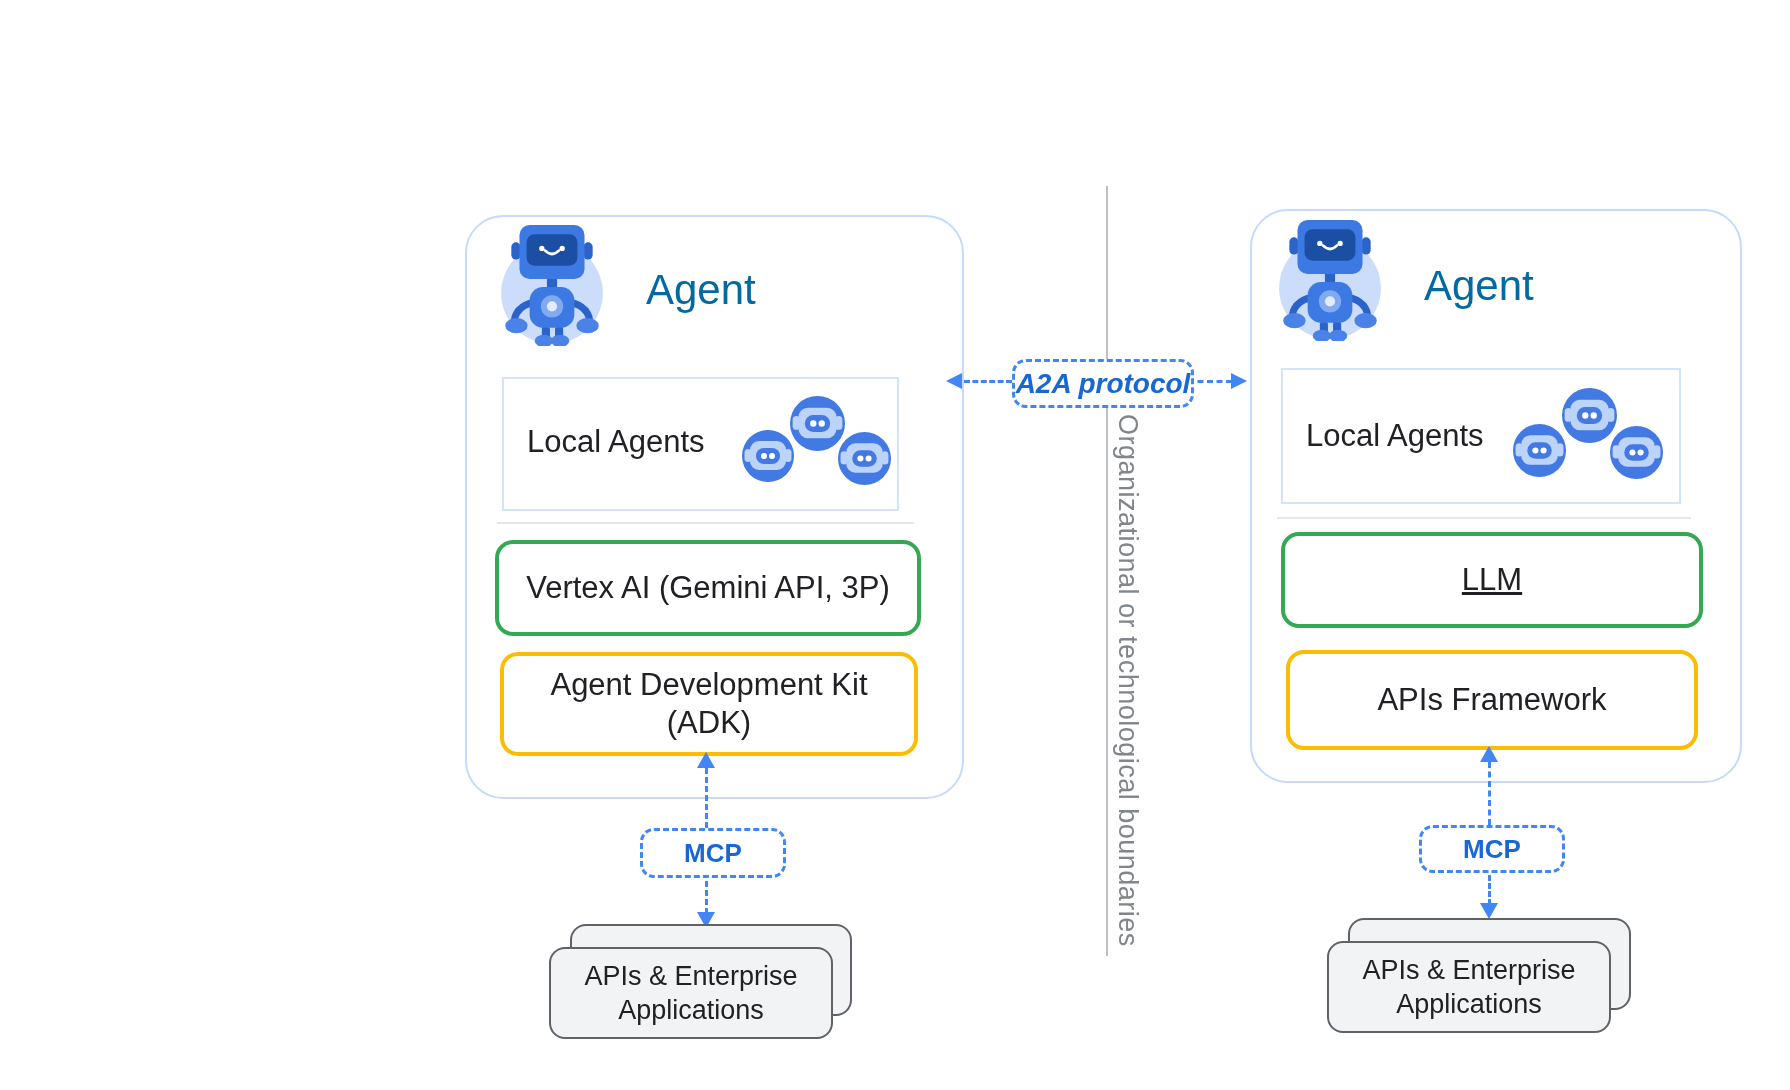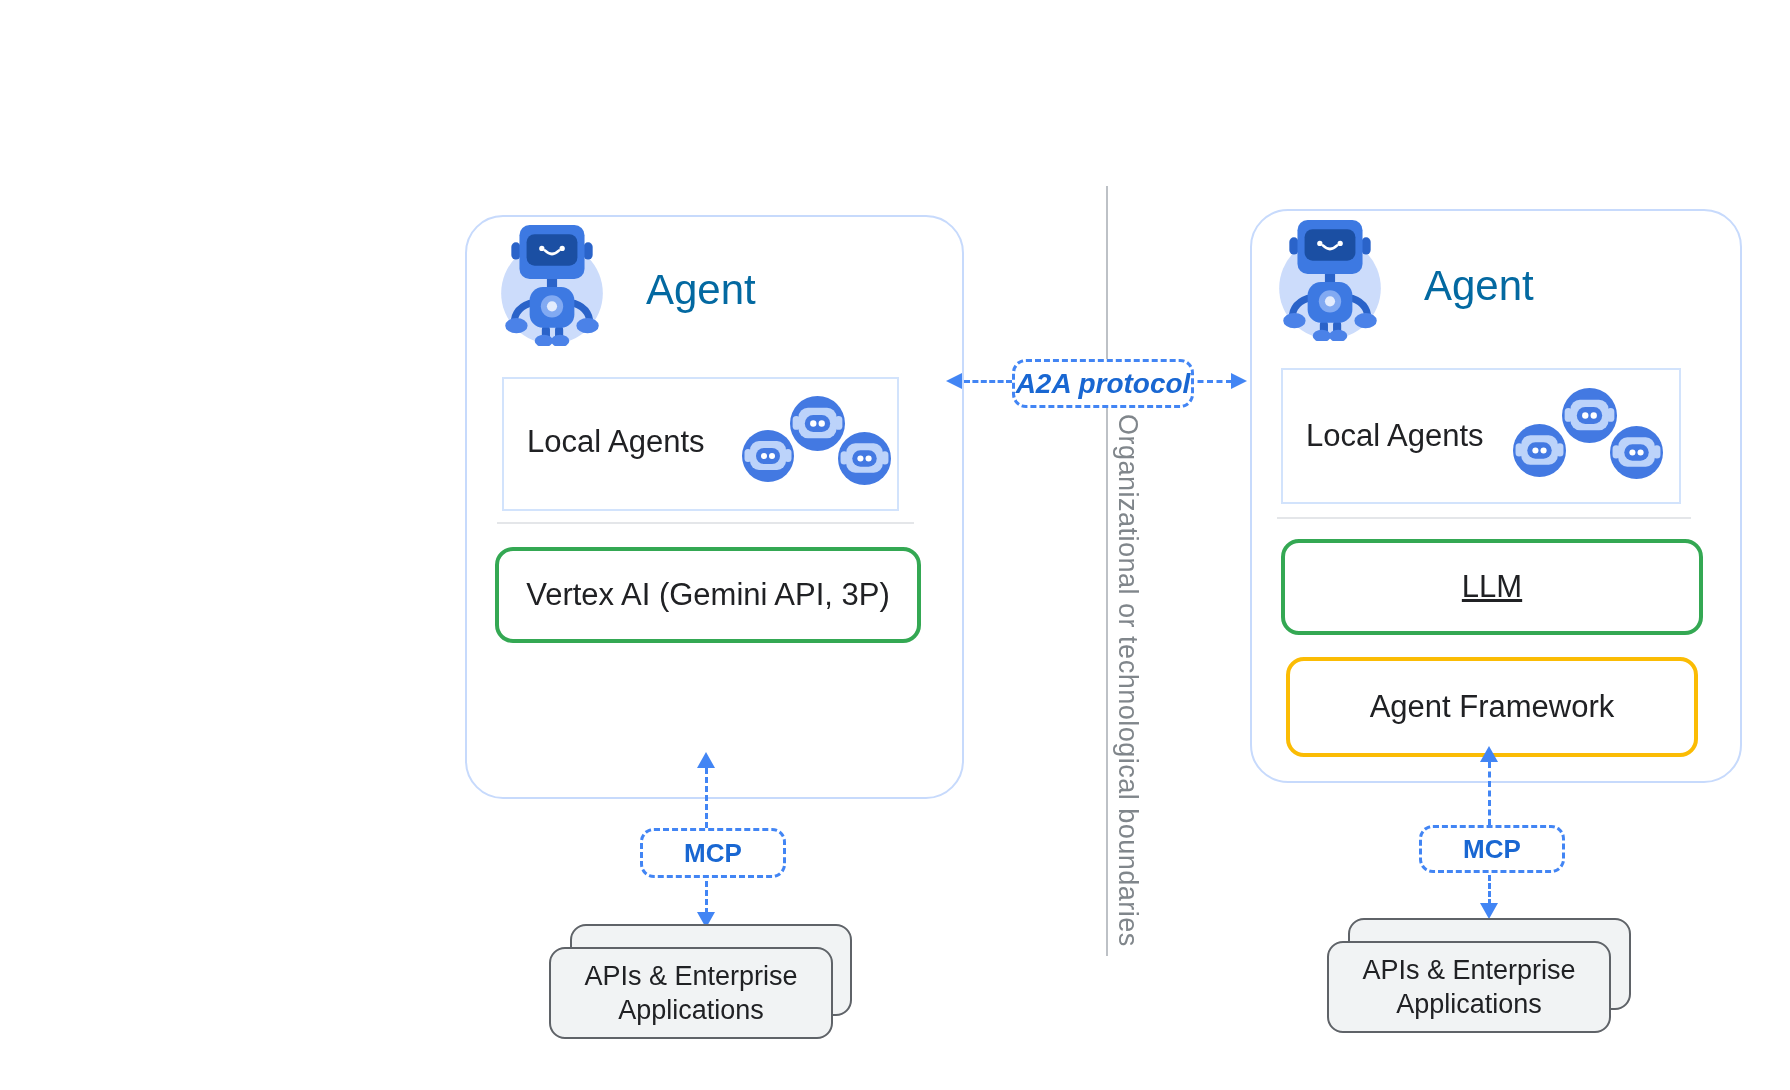--- a/index.html
+++ b/index.html
@@ -16,21 +16,21 @@
   }
   .avatar-wrap{position:absolute;width:108px;height:120px;}
   .agent-label{position:absolute;font-size:42px;color:#0369a1;white-space:nowrap;}
   .local-box{position:absolute;background:#ffffff;border:2px solid #d2e3fc;}
   .local-label{position:absolute;font-size:31px;color:#202124;white-space:nowrap;}
   .head-icon{position:absolute;}
   .divider{position:absolute;height:1.5px;background:#e4e6e9;}
   .pill{
     position:absolute;background:#ffffff;border-radius:18px;
     display:flex;align-items:center;justify-content:center;text-align:center;
-    font-size:31px;color:#202124;line-height:38px;margin-top:7px;
+    font-size:31px;color:#202124;line-height:38px;
   }
   .pill.green{border:4px solid #34a853;}
   .pill.yellow{border:4px solid #fbbc04;}
   .dash-v{position:absolute;width:0;border-left:3px dashed #4285f4;}
   .dash-h{position:absolute;height:0;border-top:3px dashed #4285f4;}
   .tri{position:absolute;width:0;height:0;}
   .tri-up{border-left:9px solid transparent;border-right:9px solid transparent;border-bottom:16px solid #4285f4;}
   .tri-down{border-left:9px solid transparent;border-right:9px solid transparent;border-top:16px solid #4285f4;}
   .tri-left{border-top:8px solid transparent;border-bottom:8px solid transparent;border-right:16px solid #4285f4;}
   .tri-right{border-top:8px solid transparent;border-bottom:8px solid transparent;border-left:16px solid #4285f4;}
@@ -120,20 +120,26 @@
     <svg width="53" height="53" viewBox="0 0 52 52">
         <use href="#robot-head"></use>
       </svg></div>
 
   <div class="divider" style="left:497px;top:522px;width:417px;"></div>
 
   <div class="pill green" style="left:495px;top:540px;width:418px;height:88px;">
     <span>Vertex AI (Gemini API, 3P)</span>
   </div>
 
+  <div class="pill yellow" style="left:500px;top:652px;width:410px;height:96px;">
+    <div>
+      <div class="line">Agent Development Kit</div>
+      <div class="line">(ADK)</div>
+    </div>
+  </div>
 
   <div class="tri tri-up" style="left:697px;top:752px;"></div>
   <div class="dash-v" style="left:705px;top:768px;height:60px;"></div>
   <div class="proto-pill mcp-pill" style="left:640px;top:828px;width:140px;height:44px;">
     <span>MCP</span>
   </div>
   <div class="dash-v" style="left:705px;top:872px;height:42px;"></div>
   <div class="tri tri-down" style="left:697px;top:912px;"></div>
 
   <div class="app-card" style="left:570px;top:924px;width:278px;height:88px;"></div>
@@ -180,21 +186,21 @@
       </svg></div>
 
   <div class="divider" style="left:1277px;top:517px;width:414px;"></div>
 
   <div class="pill green" style="left:1281px;top:532px;width:414px;height:88px;text-decoration:underline;">
     <span>LLM</span>
   </div>
 
   <div class="pill yellow" style="left:1286px;top:650px;width:404px;height:92px;">
     <div>
-      <div class="line">Agent Framework</div>
+      <div class="line">APIs Framework</div>
 
     </div>
   </div>
 
   <div class="tri tri-up" style="left:1480px;top:746px;"></div>
   <div class="dash-v" style="left:1488px;top:762px;height:63px;"></div>
   <div class="proto-pill mcp-pill" style="left:1419px;top:825px;width:140px;height:42px;">
     <span>MCP</span>
   </div>
   <div class="dash-v" style="left:1488px;top:867px;height:38px;"></div>

